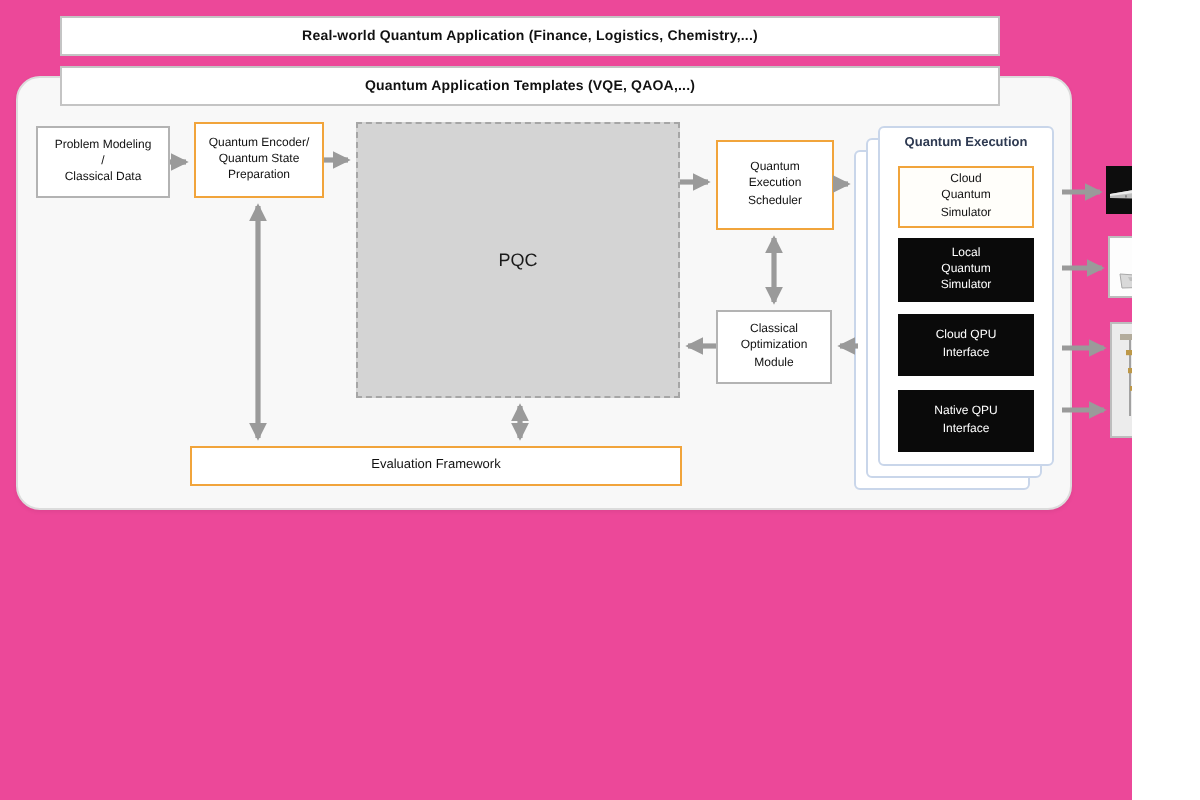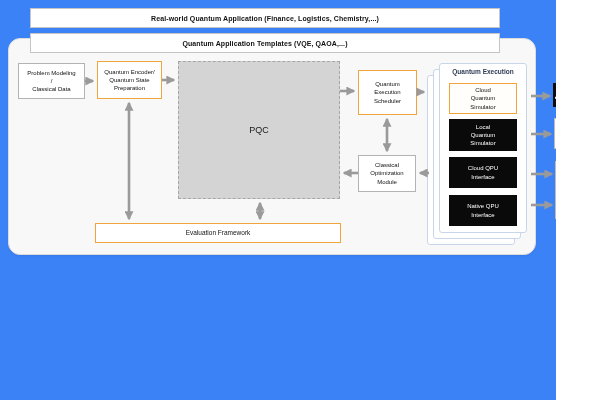--- a/index.html
+++ b/index.html
@@ -1,18 +1,18 @@
 <!DOCTYPE html>
 <html><head>
 <meta charset="utf-8">
 <style>
   html,body{margin:0;padding:0;background:#fff;}
   #canvas{
-    position:relative;width:556px;height:400px;background:#3b82f6;overflow:hidden;
-    font-family:"Liberation Sans", sans-serif;color:#111;
+    position:relative;width:556px;height:400px;background:#ec4899;overflow:hidden;
+    font-family:"Liberation Sans", sans-serif;color:#111;padding-left:10px;
   }
   .titlebar{
     position:absolute;left:30px;width:470px;height:20px;background:#fff;
     border:1px solid #c4c4c4;box-sizing:border-box;display:flex;align-items:center;
     justify-content:center;font-size:7px;font-weight:bold;z-index:5;letter-spacing:.1px;
   }
   #outer-container{
     position:absolute;left:8px;top:38px;width:528px;height:217px;background:#f8f8f8;
     border:1px solid #dcdcdc;border-radius:12px;box-sizing:border-box;z-index:1;
     box-shadow:0 1px 2px rgba(0,0,0,0.06);

